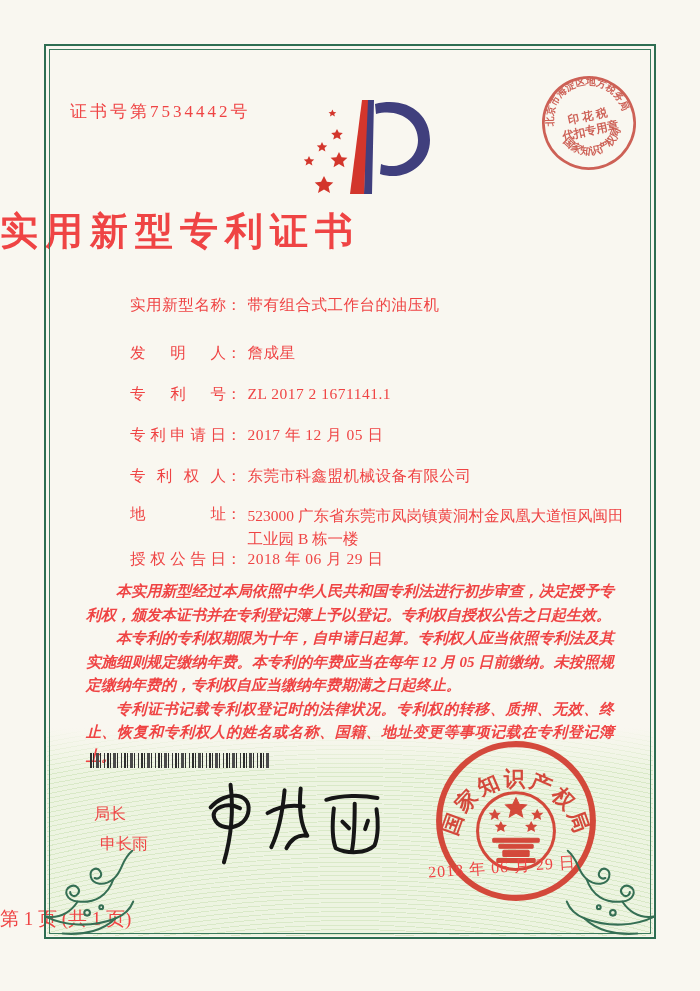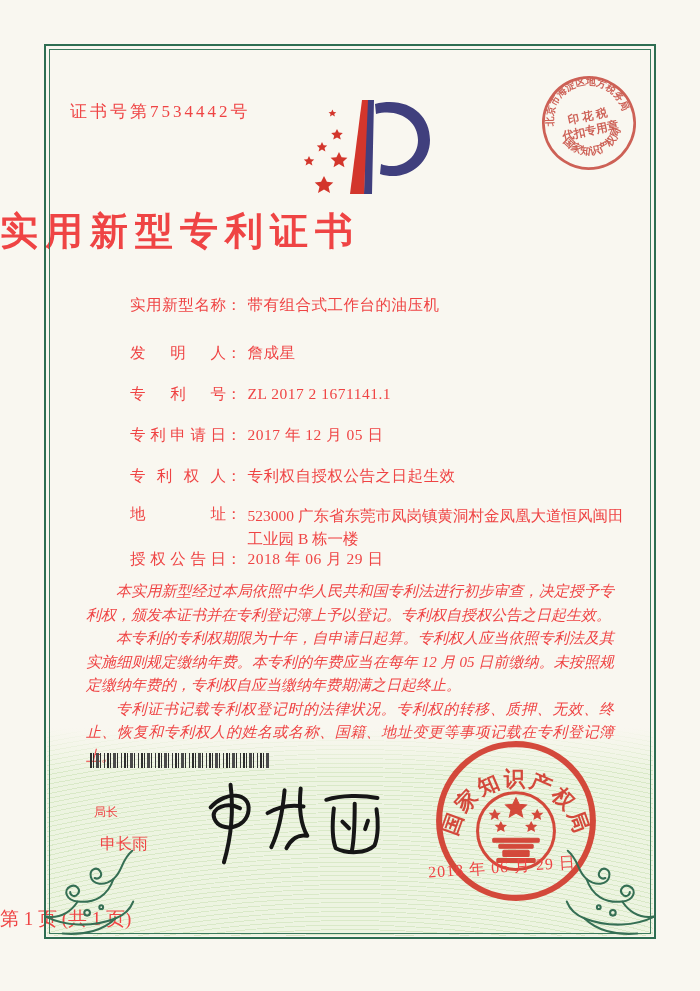--- a/index.html
+++ b/index.html
@@ -38,30 +38,30 @@
     vertical-align:top;margin-left:44px;}
   .fcolon{display:inline-block;margin-right:6px;}
   .fvalue{letter-spacing:.5px;}
   .addr-wrap{display:inline-block;white-space:normal;vertical-align:top;width:430px;
     line-height:23px;}
   .frow.r0{top:295px}.frow.r1{top:343px}.frow.r2{top:384px}
   .frow.r3{top:425px}.frow.r4{top:466px}.frow.r5{top:504px}.frow.r6{top:549px}
   .pair2{position:absolute;left:327px;top:0;}
   
   .paras{position:absolute;left:86px;width:528px;top:580px;z-index:3;
-    font-size:15px;line-height:23.5px;font-style:italic;text-align:justify;}
+    font-size:15px;line-height:23.5px;font-style:italic;text-align:justify;font-weight:bold;}
   .paras p{margin:0;text-indent:2em;}
   
   .barcode{position:absolute;left:90px;top:753px;width:180px;height:15px;z-index:3;
     background:repeating-linear-gradient(90deg,
       #2d2d2d 0 2px,transparent 2px 3px,#2d2d2d 3px 4px,transparent 4px 6px,
       #4a4a4a 6px 9px,transparent 9px 10px,#2d2d2d 10px 11px,transparent 11px 14px,
       #383838 14px 15px,transparent 15px 17px);}
   
-  .sig-title{position:absolute;left:94px;top:804px;font-size:12px;z-index:3;
+  .sig-title{position:absolute;left:94px;top:804px;font-size:16px;z-index:3;
     font-family:"Liberation Sans","DejaVu Sans",sans-serif;}
   .sig-name{position:absolute;left:100px;top:834px;font-size:16px;z-index:3;
     font-family:"Liberation Sans","DejaVu Sans",sans-serif;}
   .sig-hand{position:absolute;left:186px;top:776px;width:218px;height:96px;z-index:3;}
   
   .seal{position:absolute;left:430px;top:735px;width:172px;height:172px;z-index:3;opacity:.92;}
   .seal-date{position:absolute;left:428px;top:856px;width:190px;z-index:4;
     font-size:16px;letter-spacing:1px;transform:rotate(-4deg);}
   
   .footer{position:absolute;left:0;right:40px;top:906px;text-align:left;
@@ -144,21 +144,21 @@
     <div class="frow r1">
       <span class="flabel">发明人</span><span class="fcolon">：</span><span class="fvalue">詹成星</span>
     </div>
     <div class="frow r2">
       <span class="flabel">专利号</span><span class="fcolon">：</span><span class="fvalue">ZL 2017 2 1671141.1</span>
     </div>
     <div class="frow r3">
       <span class="flabel">专利申请日</span><span class="fcolon">：</span><span class="fvalue">2017 年 12 月 05 日</span>
     </div>
     <div class="frow r4">
-      <span class="flabel">专利权人</span><span class="fcolon">：</span><span class="fvalue">专利权自授权公告之日起生效</span>
+      <span class="flabel">专利权人</span><span class="fcolon">：</span><span class="fvalue">东莞市科鑫盟机械设备有限公司</span>
     </div>
     <div class="frow r5">
       <span class="flabel">地址</span><span class="fcolon">：</span><span class="addr-wrap"><span>523000 广东省东莞市凤岗镇黄洞村金凤凰大道恒风闽田</span><br><span>工业园 B 栋一楼</span></span>
     </div>
     <div class="frow r6">
       <span>
         <span class="flabel">授权公告日</span><span class="fcolon">：</span><span class="fvalue">2018 年 06 月 29 日</span>
       </span>
     </div>
   </div>

